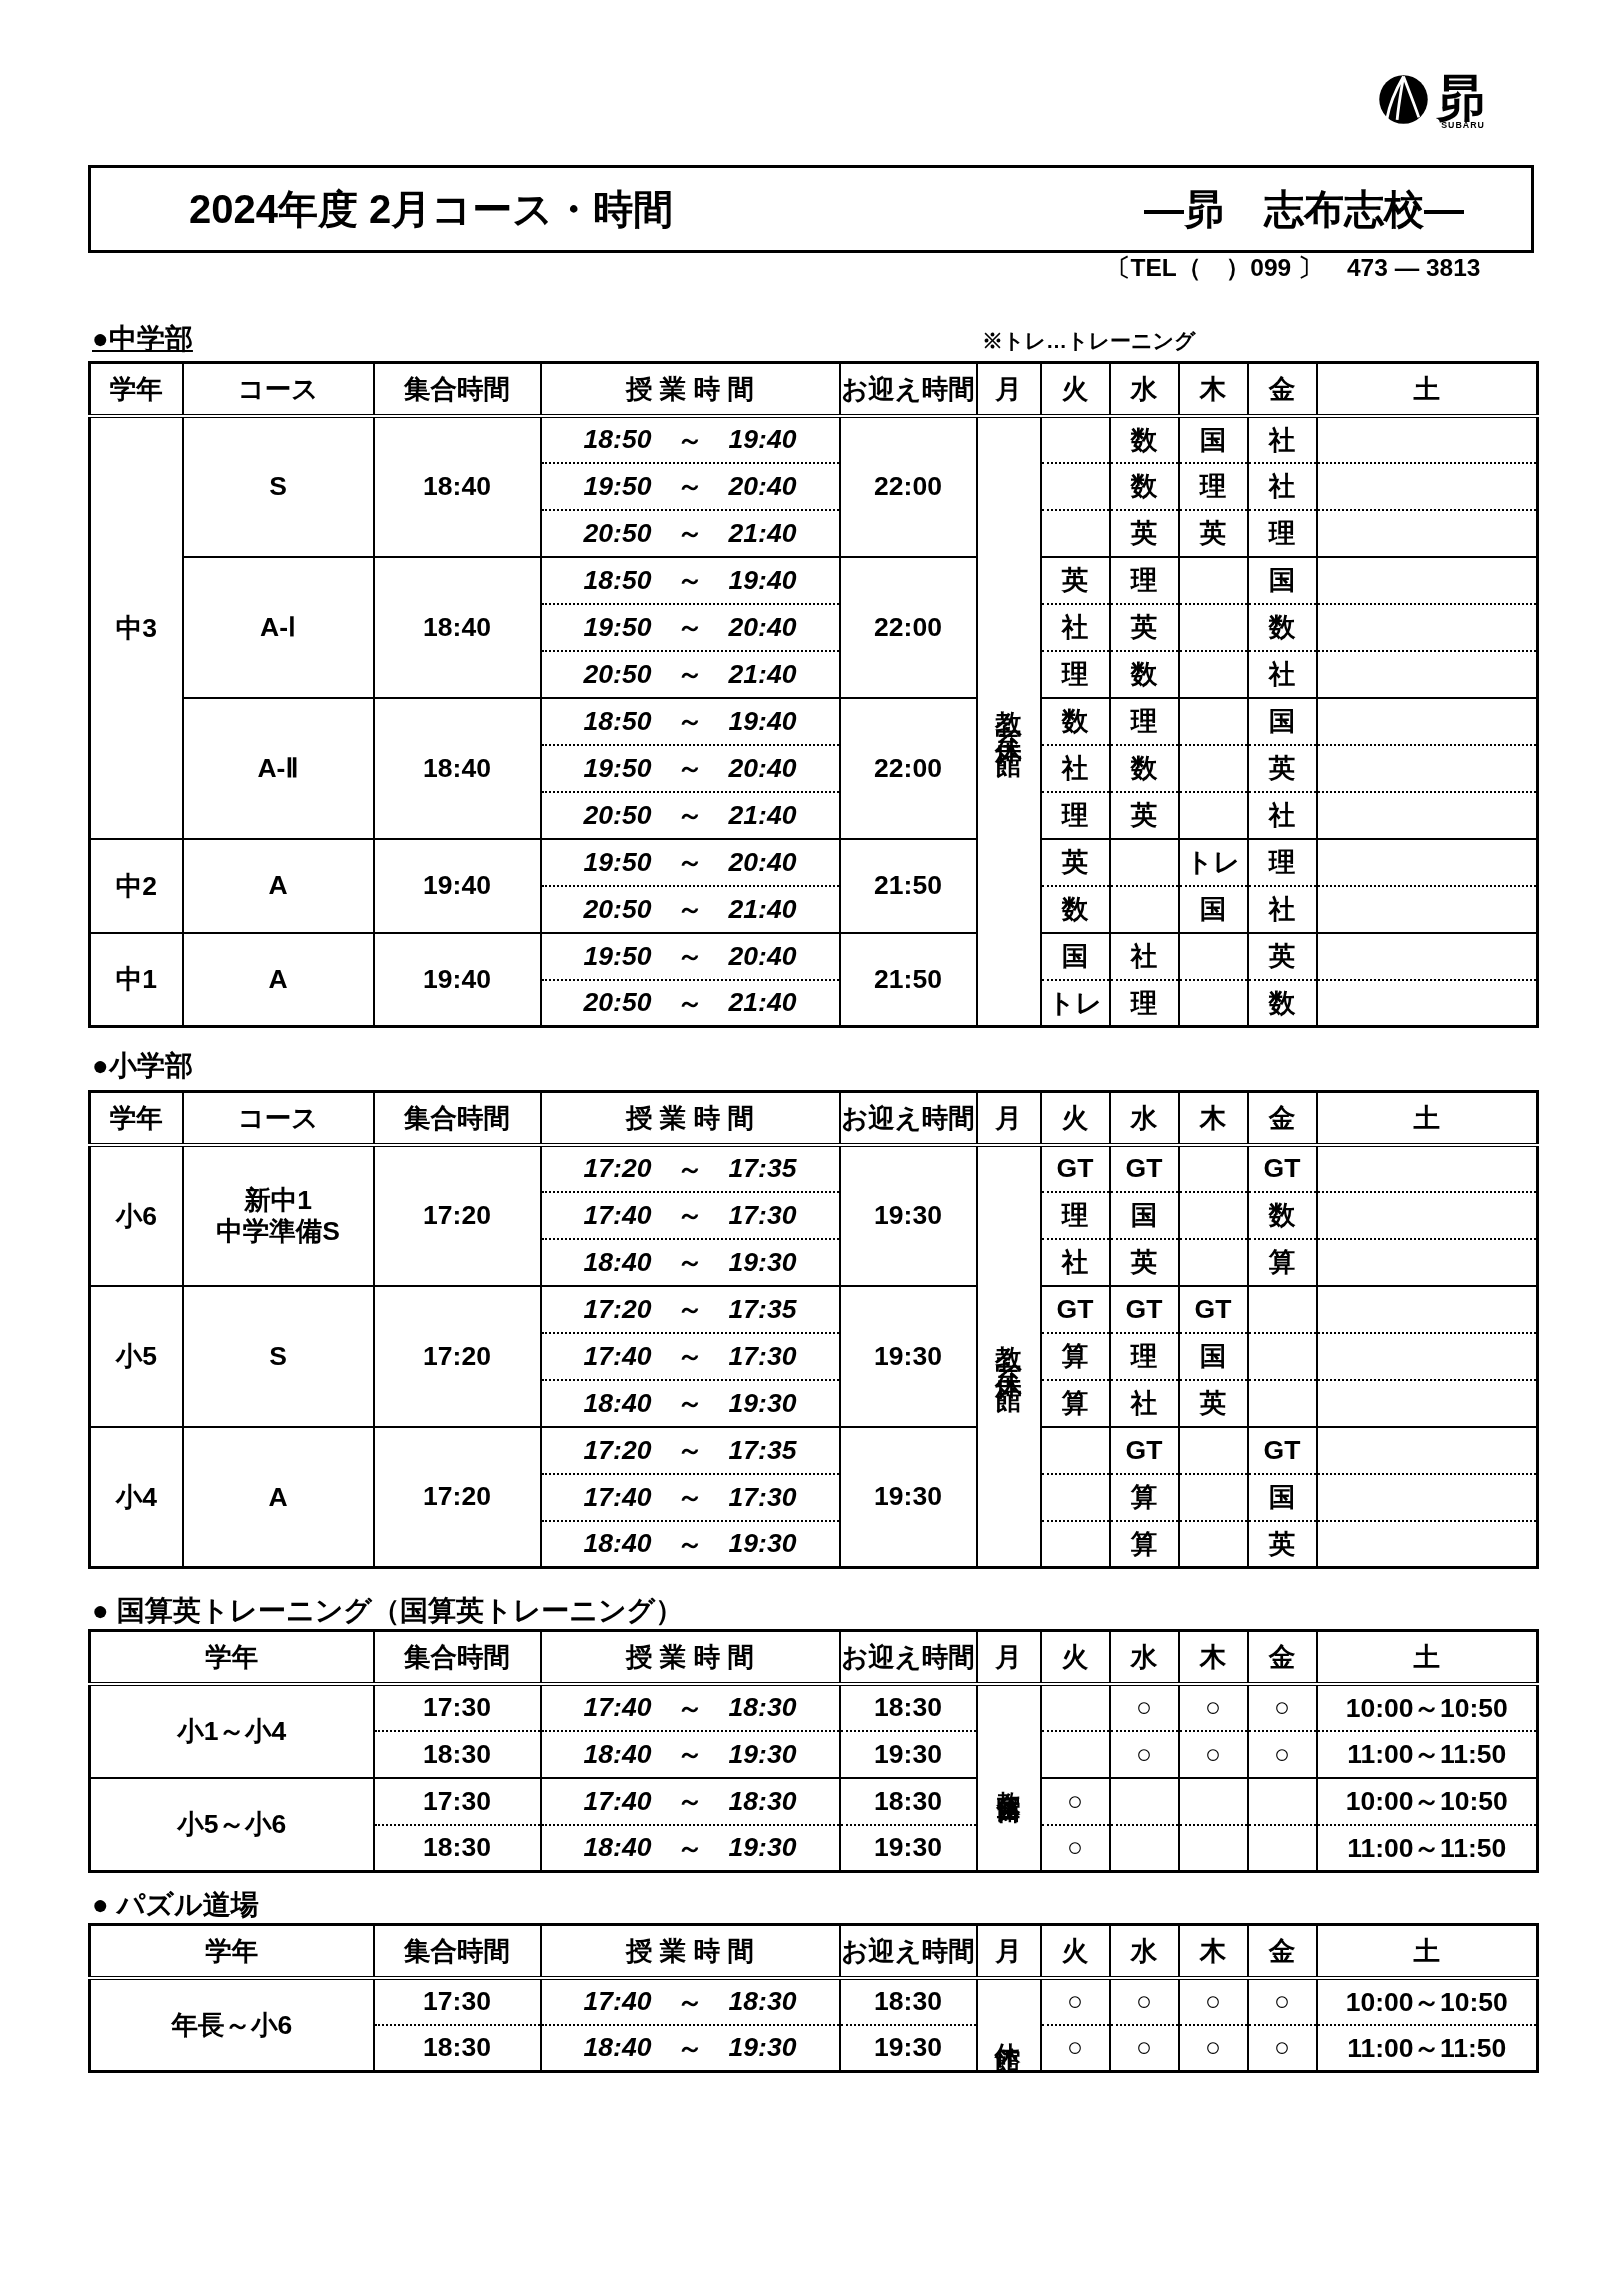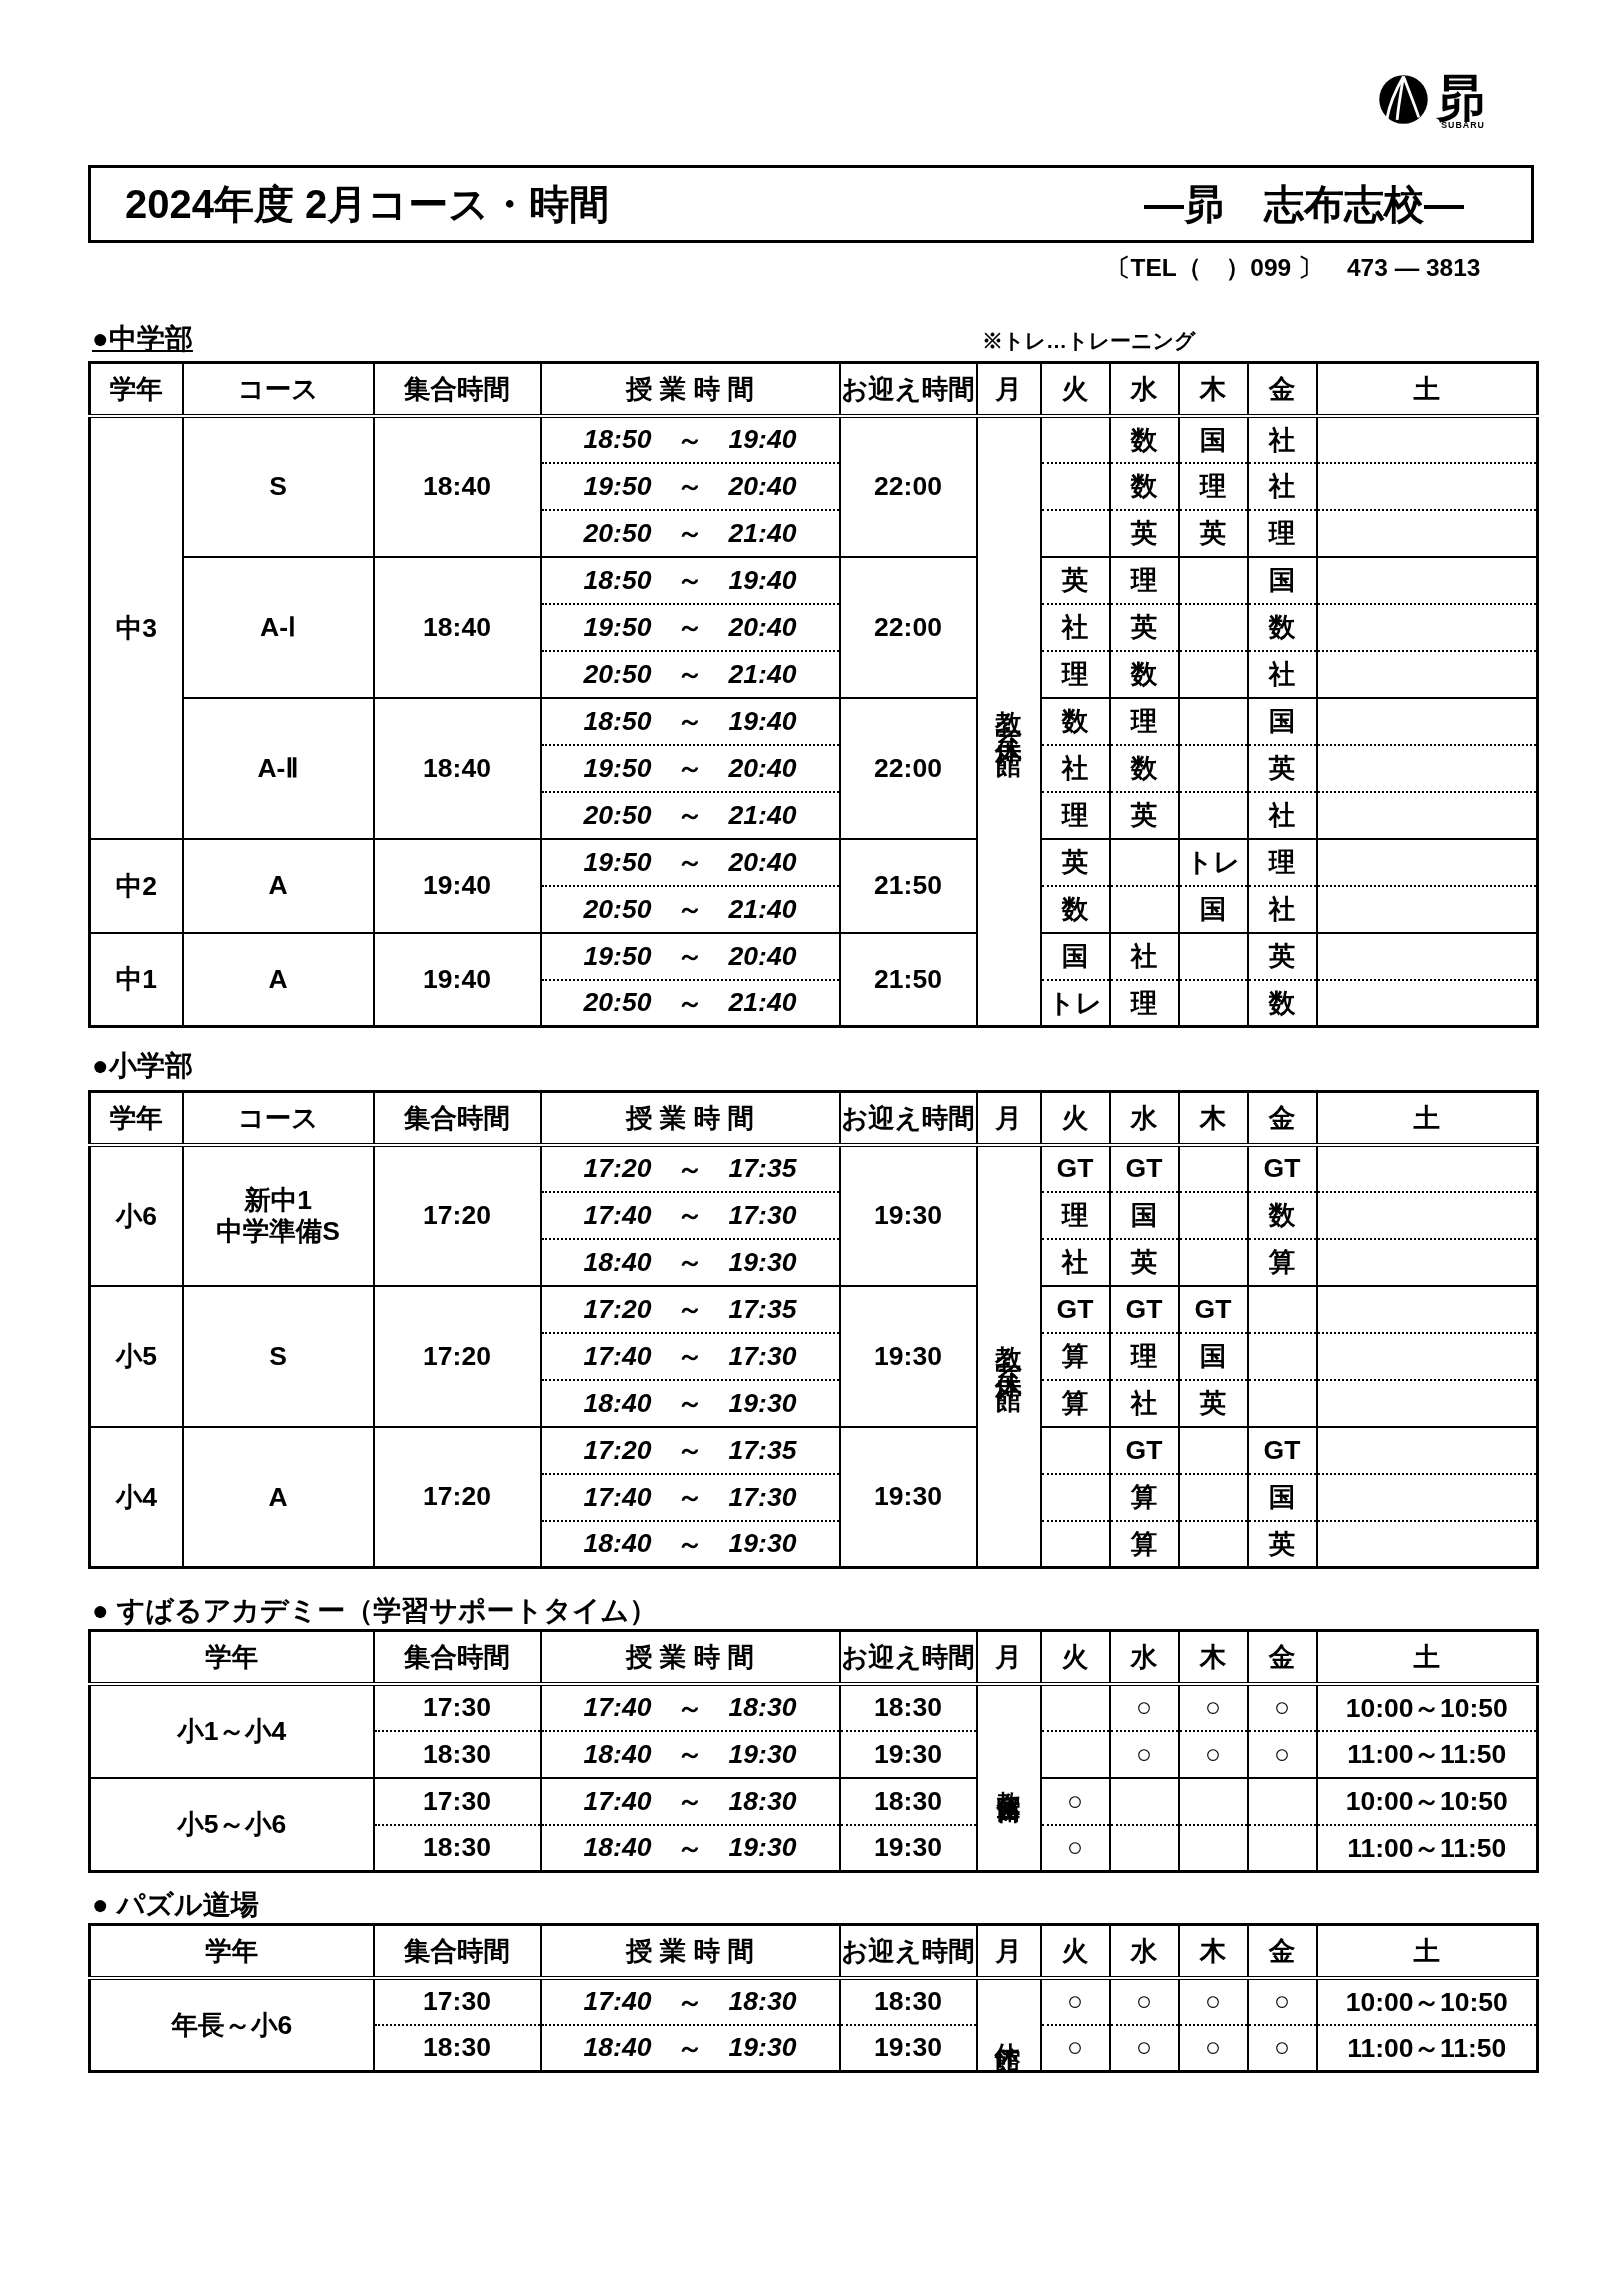--- a/index.html
+++ b/index.html
@@ -3,23 +3,23 @@
 <meta charset="utf-8">
 <style>
   html,body{margin:0;padding:0;background:#e8e8e8;}
   .page{position:relative;width:1620px;height:2292px;background:#fff;
         font-family:"Liberation Sans",sans-serif;color:#000;overflow:hidden;}
   
   .logo{position:absolute;top:74px;left:1378px;display:flex;align-items:flex-start;gap:6.9px;}
   .logo-kanji-wrap{display:flex;flex-direction:column;align-items:flex-end;line-height:1;}
   .logo-kanji{font-size:49px;font-weight:bold;line-height:1;}
   .logo-caption{font-size:8.8px;font-weight:bold;letter-spacing:1px;margin-top:-2px;}
-  .title-box{position:absolute;top:165px;left:88px;width:1446px;height:78px;border:3.9px solid #000;
+  .title-box{position:absolute;top:165px;left:88px;width:1446px;height:88px;border:3.9px solid #000;
              box-sizing:border-box;display:flex;justify-content:space-between;align-items:center;
-             padding:0 67px 0 34px;font-size:40px;font-weight:bold;white-space:nowrap;}
+             padding:0 67px 0 98px;font-size:40px;font-weight:bold;white-space:nowrap;}
   .tel-line{position:absolute;top:251px;left:1106px;font-size:24.5px;font-weight:bold;white-space:nowrap;}
   
   .sec-label{position:absolute;left:92px;font-size:28px;font-weight:bold;}
   .sec-note{position:absolute;left:982px;font-size:21px;font-weight:bold;}
   
   table.sched{position:absolute;left:88px;border-collapse:collapse;table-layout:fixed;
               width:1446px;background:#fff;border:3.9px solid #000;}
   .sched th,.sched td{border-left:2px solid #000;border-right:2px solid #000;
               padding:0;text-align:center;vertical-align:middle;font-weight:bold;color:#000;}
   .sched thead tr{height:53px;}
@@ -495,21 +495,21 @@
           </td>
           <td class="c-day"></td>
           <td class="c-day">算</td>
           <td class="c-day"></td>
           <td class="c-day">英</td>
           <td class="c-sat"></td>
         </tr>
       </tbody>
   </table>
 
-  <div id="label-academy" class="sec-label">● すばるアカデミー（学習サポートタイム）</div>
+  <div id="label-academy" class="sec-label">● 国算英トレーニング（国算英トレーニング）</div>
   <table id="table-academy" class="sched">
     <colgroup>
       <col style="width:93px">
         <col style="width:191px">
         <col style="width:167px">
         <col style="width:299px">
       <col style="width:137px">
         <col style="width:64px">
         <col style="width:69px">
         <col style="width:69px">

